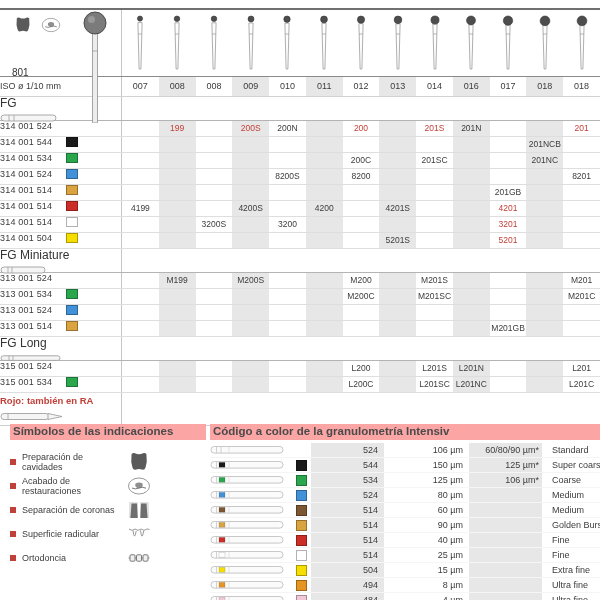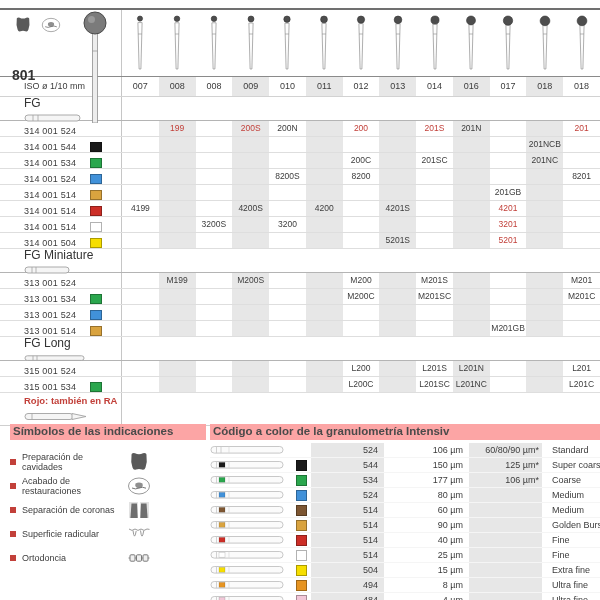--- a/index.html
+++ b/index.html
@@ -1,43 +1,43 @@
 <!DOCTYPE html>
 <html style="--red: #c2403a;"><head>
 <meta charset="utf-8">
 <style>
   html,body{margin:0;padding:0;background:#fff;}
   .page{position:relative;width:600px;height:600px;background:#fff;overflow:hidden;
         font-family:"Liberation Sans",sans-serif;color:#3c3c3c;}
   
   .topbox{position:absolute;left:0;top:8px;width:600px;border-top:2px solid #707070;}
   .row{display:flex;}
-  .lab{width:122px;flex:none;border-right:1px solid #c6c6c6;box-sizing:border-box;padding-left:24px;}
+  .lab{width:122px;flex:none;border-right:1px solid #c6c6c6;box-sizing:border-box;padding-left:0;}
   .cells{width:478px;flex:none;display:grid;grid-template-columns:repeat(13,1fr);}
   .cell{font-size:8.5px;text-align:center;overflow:hidden;white-space:nowrap;color:#3c3c3c;}
   .cell.s{background:#e7e7e7;}
   .cell.red{color:var(--red);}
   
   .bur-row{height:66px;border-bottom:1px solid #8a8a8a;}
   .bur-row .lab{display:flex;flex-direction:column;justify-content:space-between;padding:5px 0 4px 12px;}
   .corner-icons{display:flex;gap:6px;align-items:center;}
-  .fig{font-weight:bold;font-size:14px;color:#333;margin-top:32px;}
+  .fig{font-weight:normal;font-size:10px;color:#333;margin-top:32px;}
   .bur-row .cell{display:flex;justify-content:center;align-items:flex-start;padding-top:3px;}
   .bigbur{position:absolute;left:80px;top:1px;z-index:3;}
   
   .iso-row{height:19px;border-bottom:1px solid #d2d2d2;}
   .iso-row .lab{font-size:9px;line-height:19px;}
   .iso-row .cell{font-size:9px;line-height:19px;}
   
   .sec-header{height:23px;border-bottom:1px solid #b4b4b4;}
   .sec-header .lab{padding-top:1px;}
   .sec-label{font-weight:normal;font-size:12px;color:#333;line-height:11px;}
   
   .drow{height:15px;border-bottom:1px solid #dedede;}
-  .drow .lab{display:flex;align-items:flex-end;}
+  .drow .lab{display:flex;align-items:flex-start;}
   .code{font-size:9px;letter-spacing:.2px;width:58px;flex:none;}
   .chip{width:12px;height:10px;margin-left:8px;flex:none;border:1px solid rgba(0,0,0,.3);box-sizing:border-box;}
   .drow .cell{line-height:14px;}
   
   .note-row{height:32px;border-bottom:1px solid #cfcfcf;}
   .note-row .lab{padding-top:2px;}
   .note-text{font-weight:bold;font-size:9.5px;color:var(--red);line-height:12px;}
   
   .bottom{position:absolute;left:0;top:424px;width:600px;height:176px;}
   .sec-title{background:#fca5a5;font-weight:bold;font-size:11.5px;color:#4a4a4a;
@@ -627,21 +627,21 @@
     <rect x="1" y="2.5" width="72" height="6.6" rx="3.2" fill="#fbfbfb" stroke="#c2c2c2" stroke-width="0.9"></rect>
     <line x1="6.5" y1="2.5" x2="6.5" y2="9.1" stroke="#c6c6c6" stroke-width="0.8"></line>
                 <rect x="9" y="3.4" width="6" height="4.8" fill="#2aa64d" stroke="rgba(0,0,0,0.25)" stroke-width="0.5"></rect>
     <line x1="19" y1="2.5" x2="19" y2="9.1" stroke="#d8d8d8" stroke-width="0.7"></line>
               </svg>
             </span>
     <span class="g-chipc">
               <span class="g-chip" style="background:#2aa64d"></span>
             </span>
     <span class="g-code">534</span>
-    <span class="g-size">177 µm</span>
+    <span class="g-size">125 µm</span>
     <span class="g-alt">106 µm*</span>
     <span class="g-name">Coarse</span>
           </div>
           <div class="grit-row">
             <span class="g-bur">
               <svg width="82" height="12" viewBox="0 0 82 12">
     <rect x="1" y="2.5" width="72" height="6.6" rx="3.2" fill="#fbfbfb" stroke="#c2c2c2" stroke-width="0.9"></rect>
     <line x1="6.5" y1="2.5" x2="6.5" y2="9.1" stroke="#c6c6c6" stroke-width="0.8"></line>
                 <rect x="9" y="3.4" width="6" height="4.8" fill="#4191d9" stroke="rgba(0,0,0,0.25)" stroke-width="0.5"></rect>
     <line x1="19" y1="2.5" x2="19" y2="9.1" stroke="#d8d8d8" stroke-width="0.7"></line>

